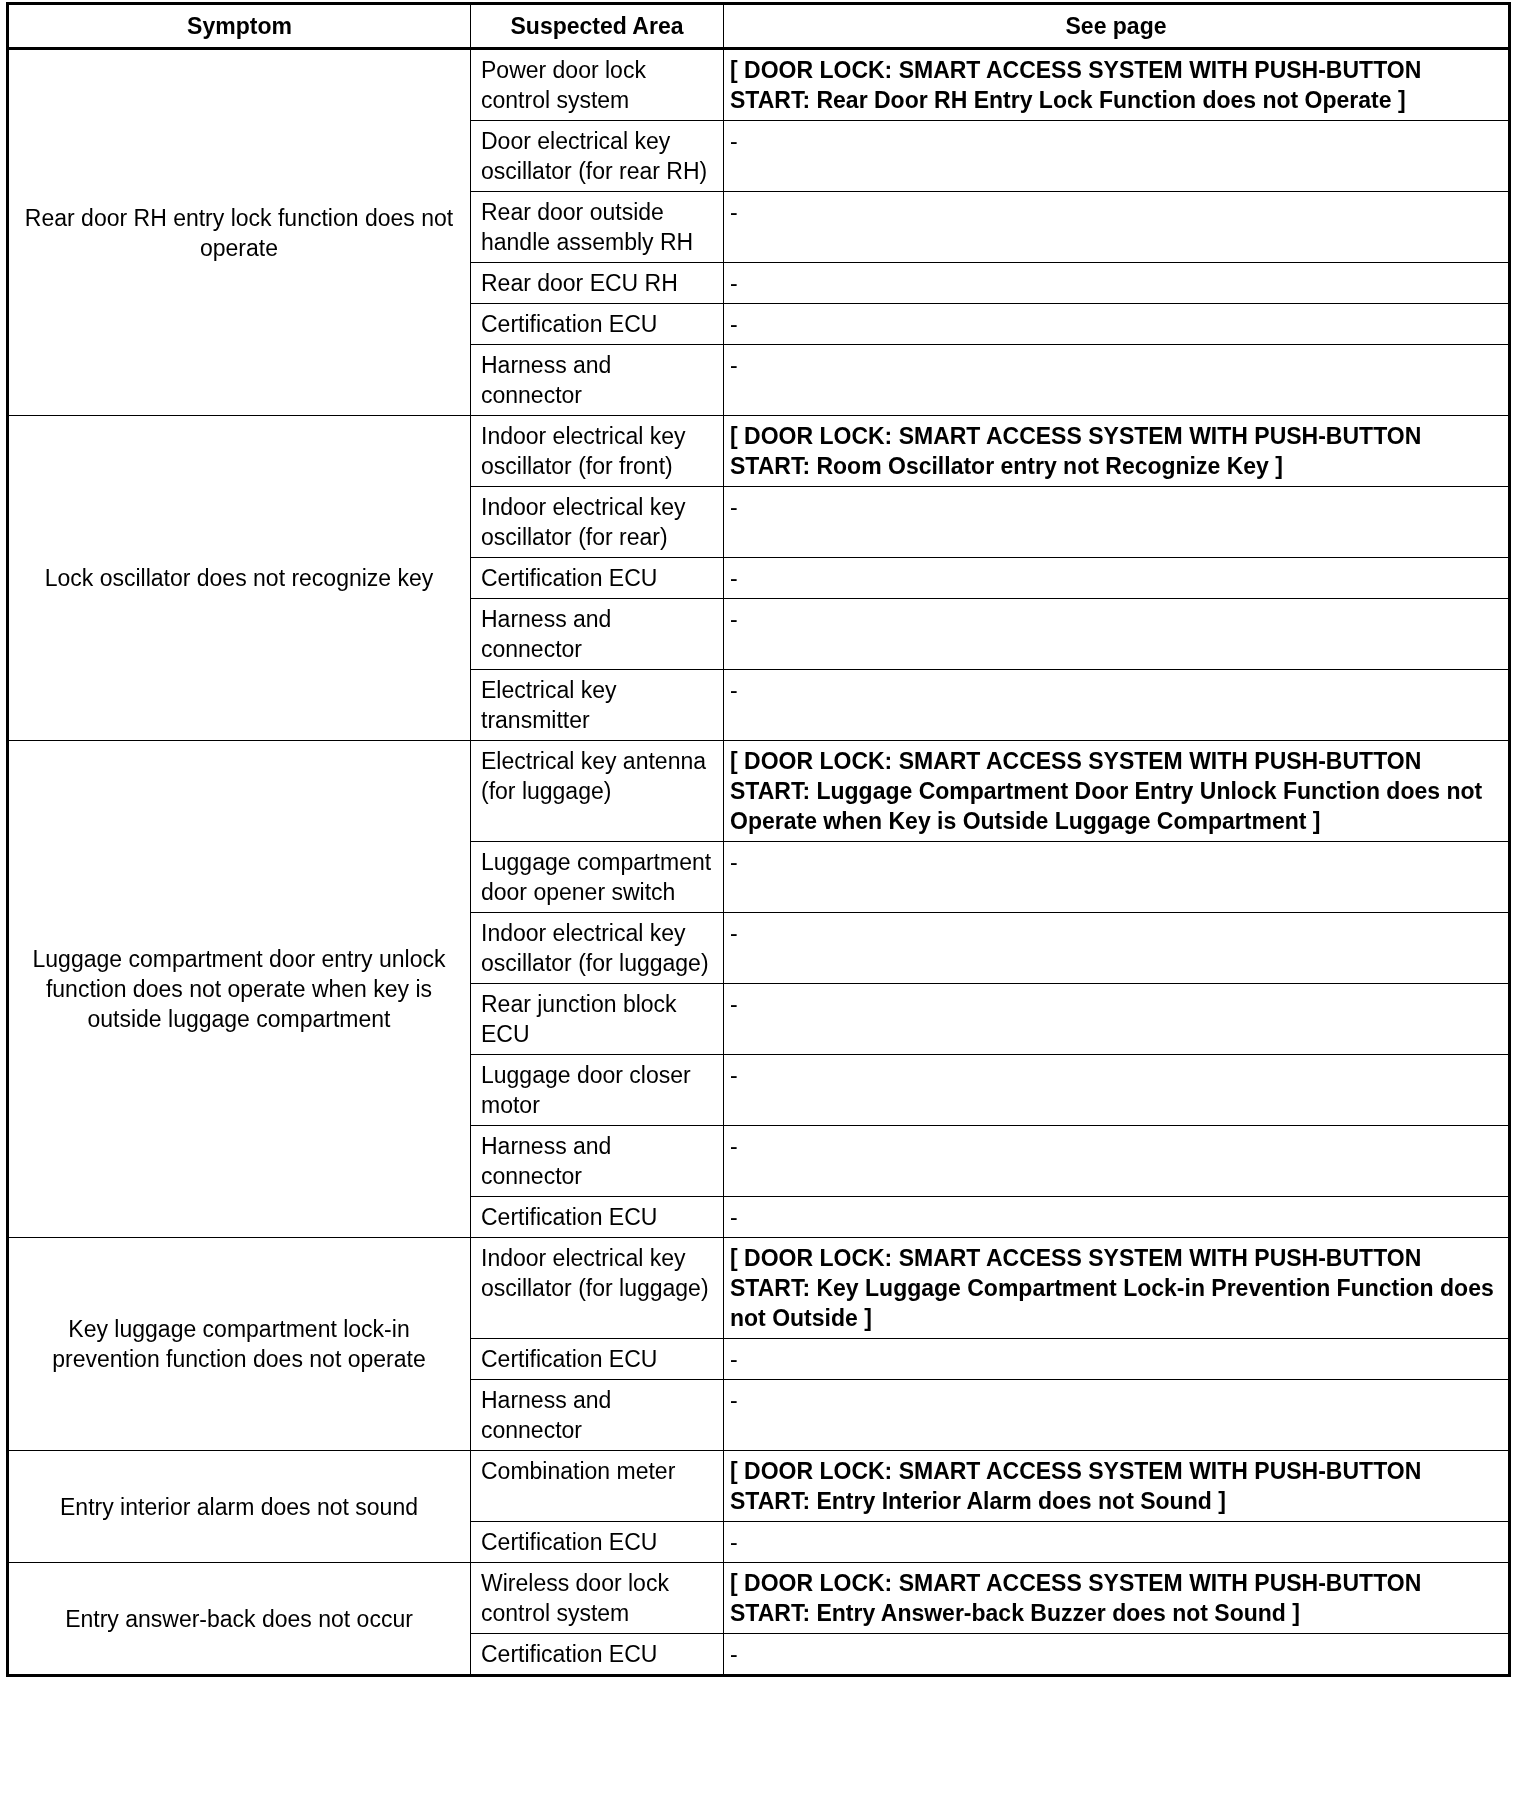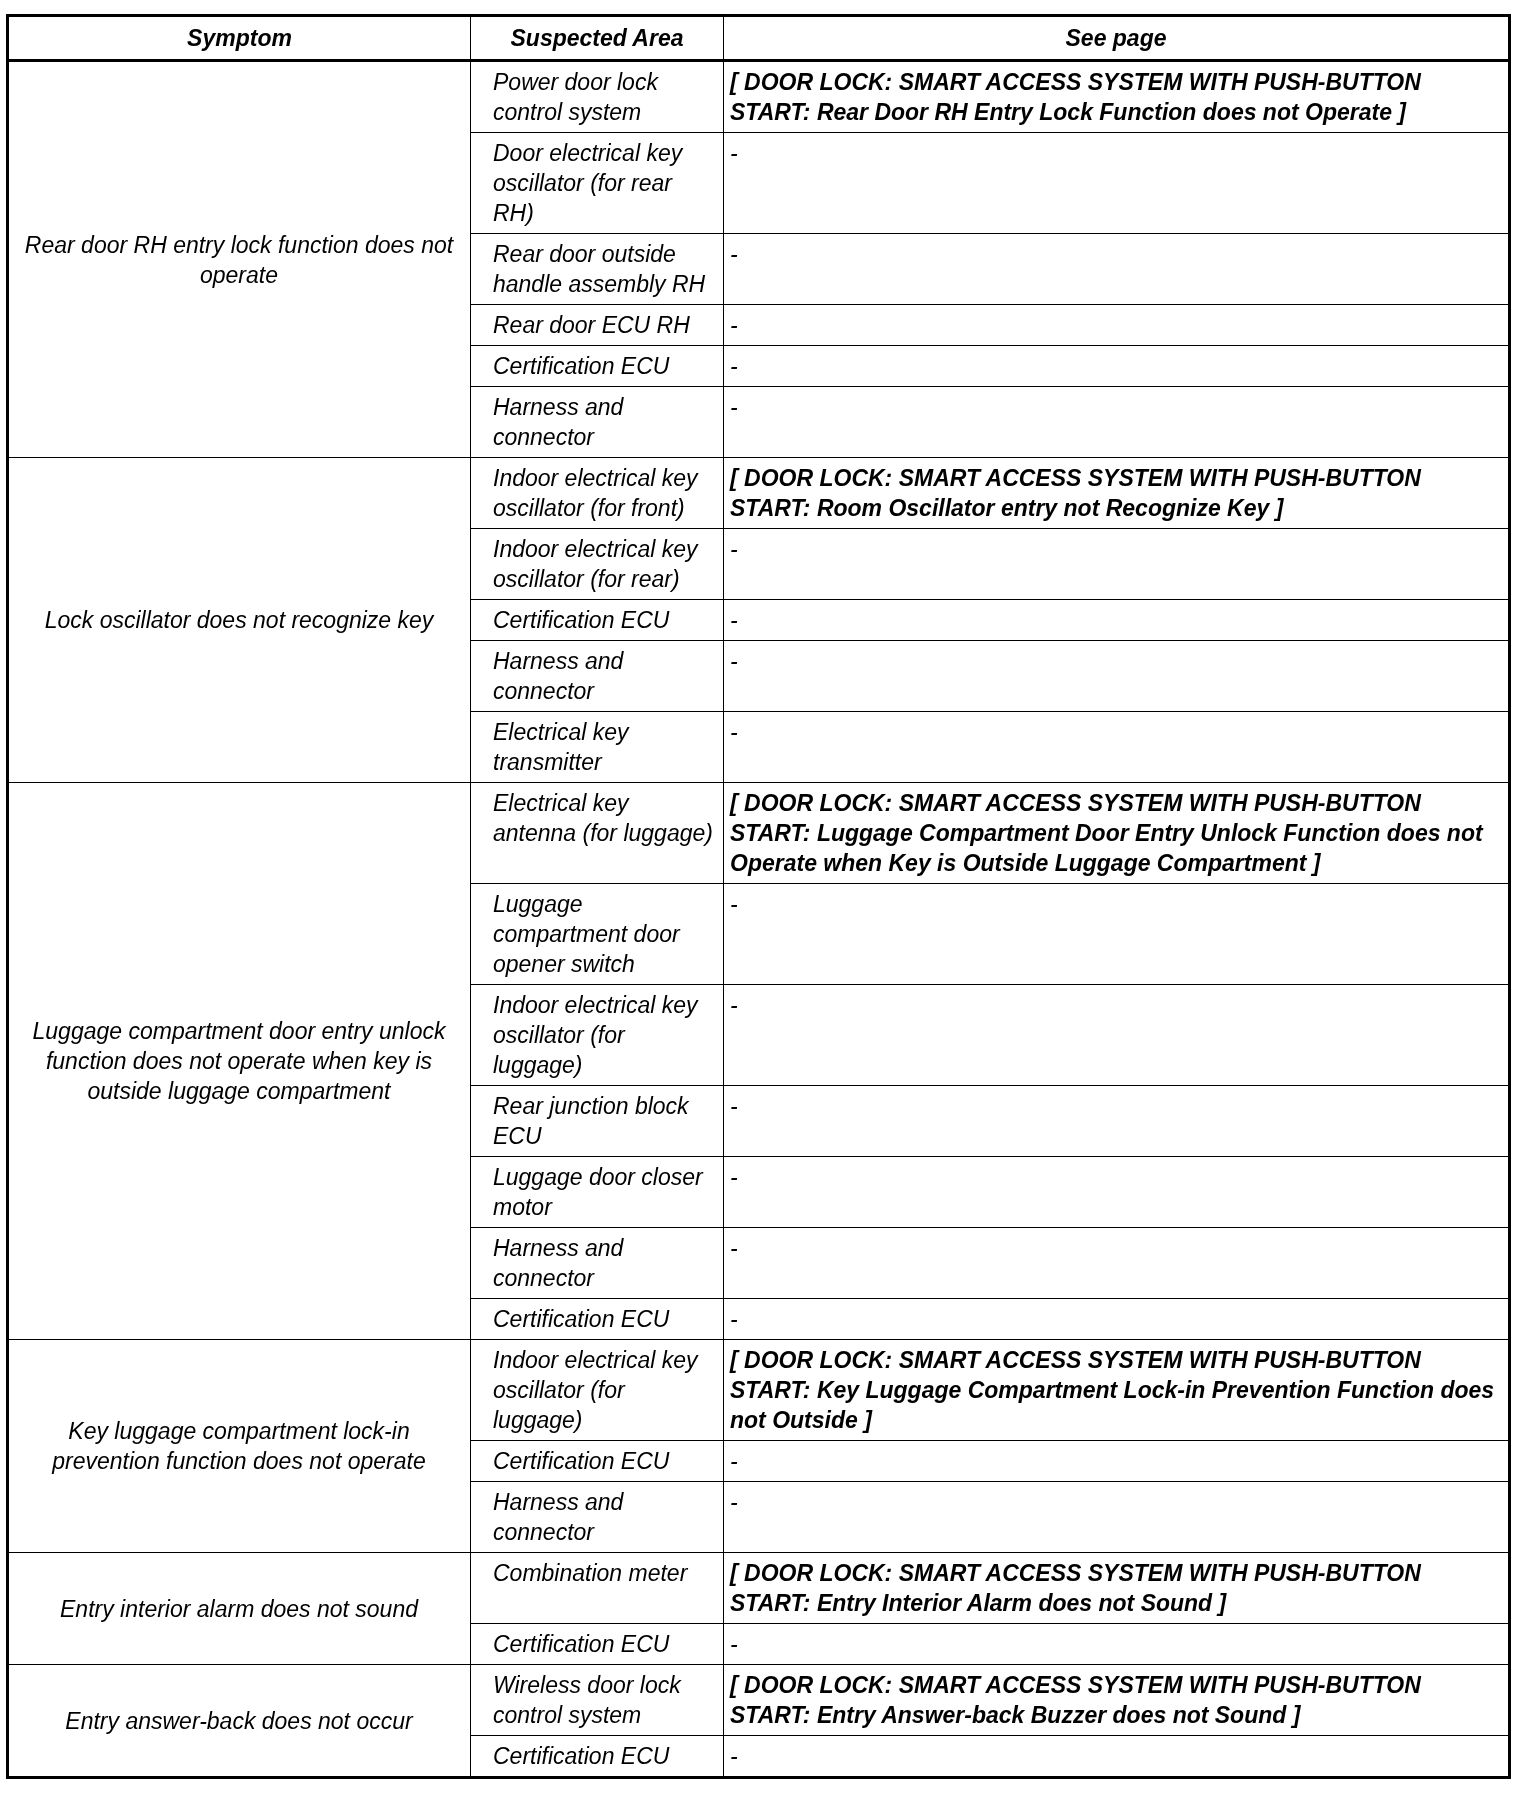--- a/index.html
+++ b/index.html
@@ -1,29 +1,28 @@
 <!DOCTYPE html>
 <html><head>
   <meta charset="utf-8">
   <style>
     html, body { margin: 0; padding: 0; background: #ffffff; }
     body { width: 1520px; height: 1804px; position: relative; overflow: hidden; }
     #tbl {
-      position: absolute; left: 6px; top: 14px; width: 1502px;
+      position: absolute; left: 6px; top: 2px; width: 1502px;
       border-collapse: collapse;
       border: 3px solid #000;
       font-family: "Liberation Sans", sans-serif;
       font-size: 23px; line-height: 30px; color: #000;
       table-layout: fixed;
-      font-style: italic;
     }
     #tbl th, #tbl td { border: 1px solid #000; vertical-align: top; padding: 5px 6px; }
     #tbl th { font-weight: bold; text-align: center; height: 30px; padding: 6px 6px; border-bottom: 3px solid #000; }
     #tbl td.sym { vertical-align: middle; padding-left: 5px; text-align: center; }
-    #tbl td.area { padding-left: 22px; }
+    #tbl td.area { padding-left: 10px; }
     #tbl td.page { }
     #tbl td.page.ref { font-weight: bold; }
     col.c1 { width: 463px; }
     col.c2 { width: 253px; }
     col.c3 { width: 786px; }
   </style>
 </head>
 <body>
 
 <table id="tbl">

